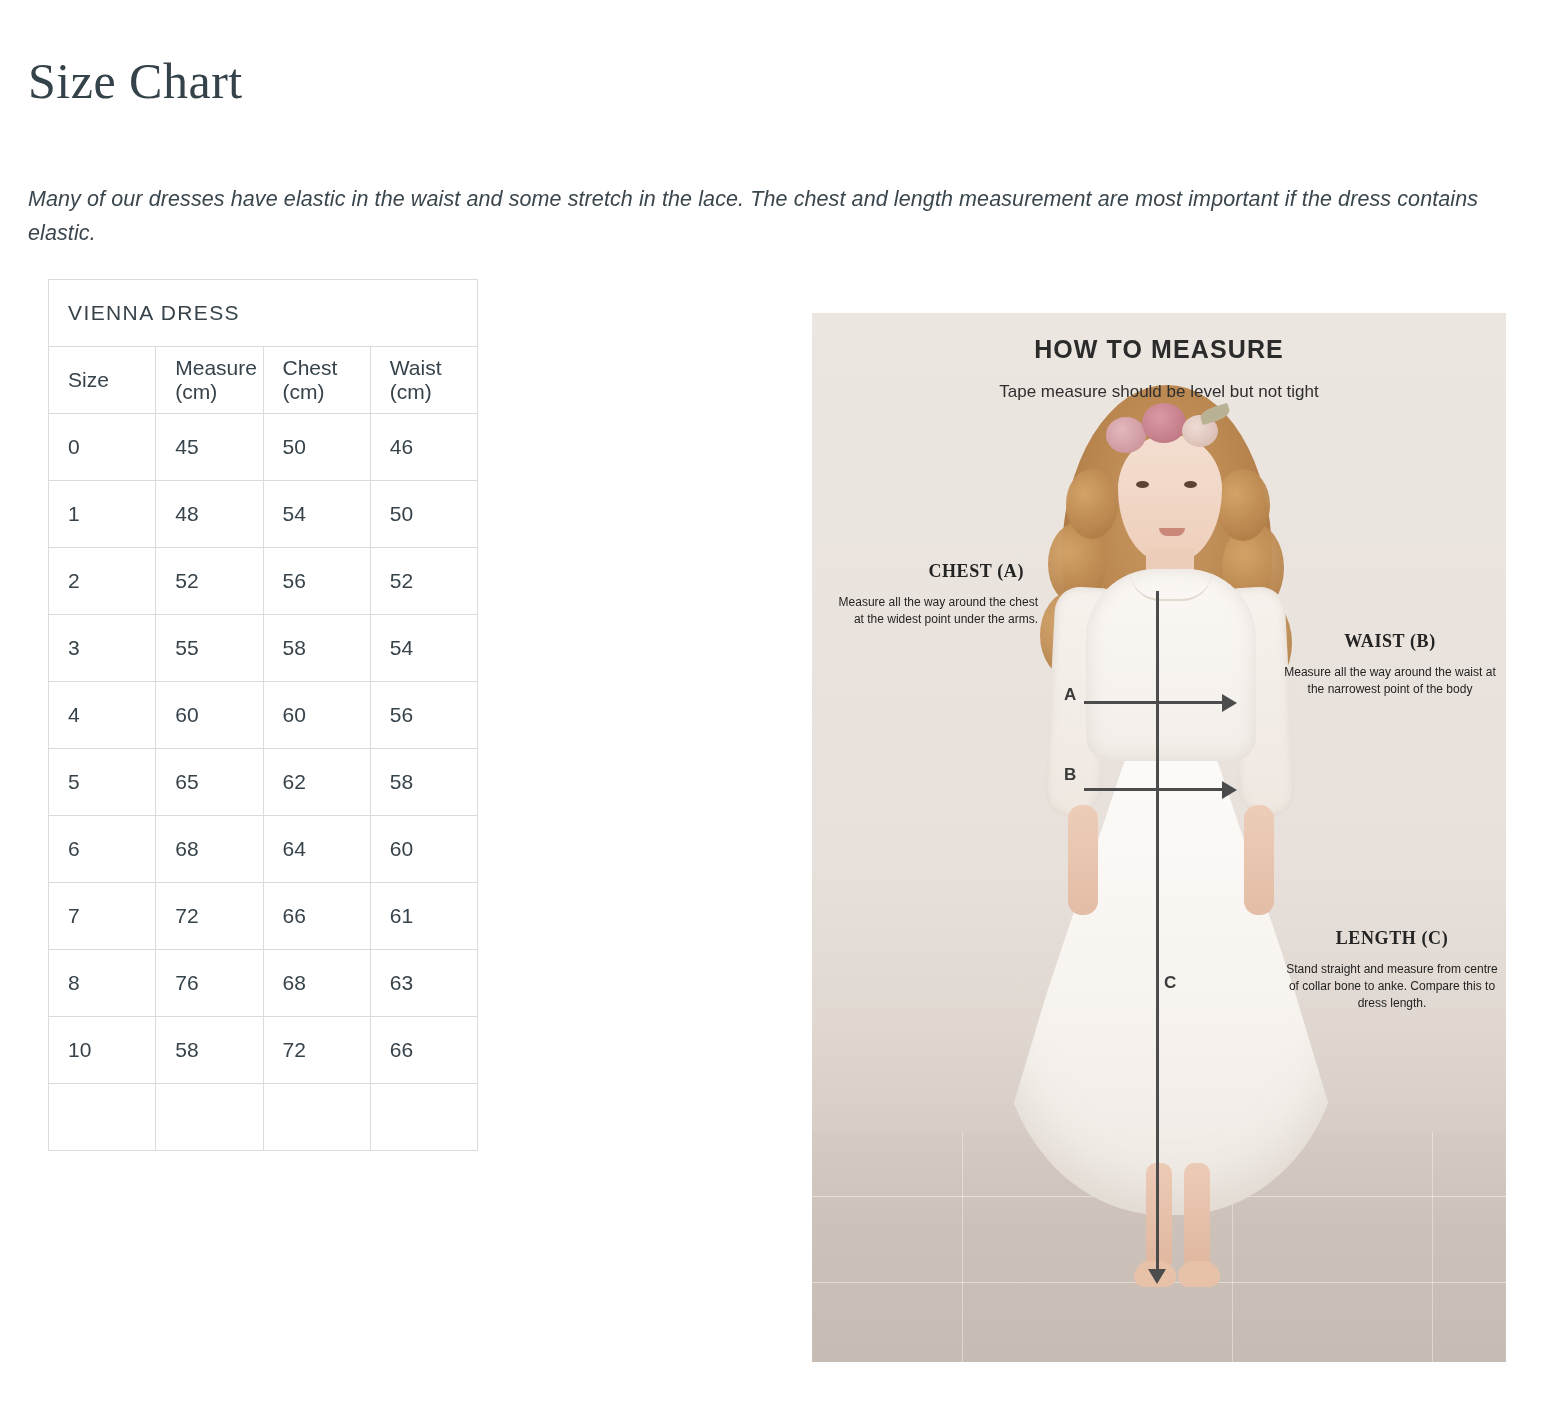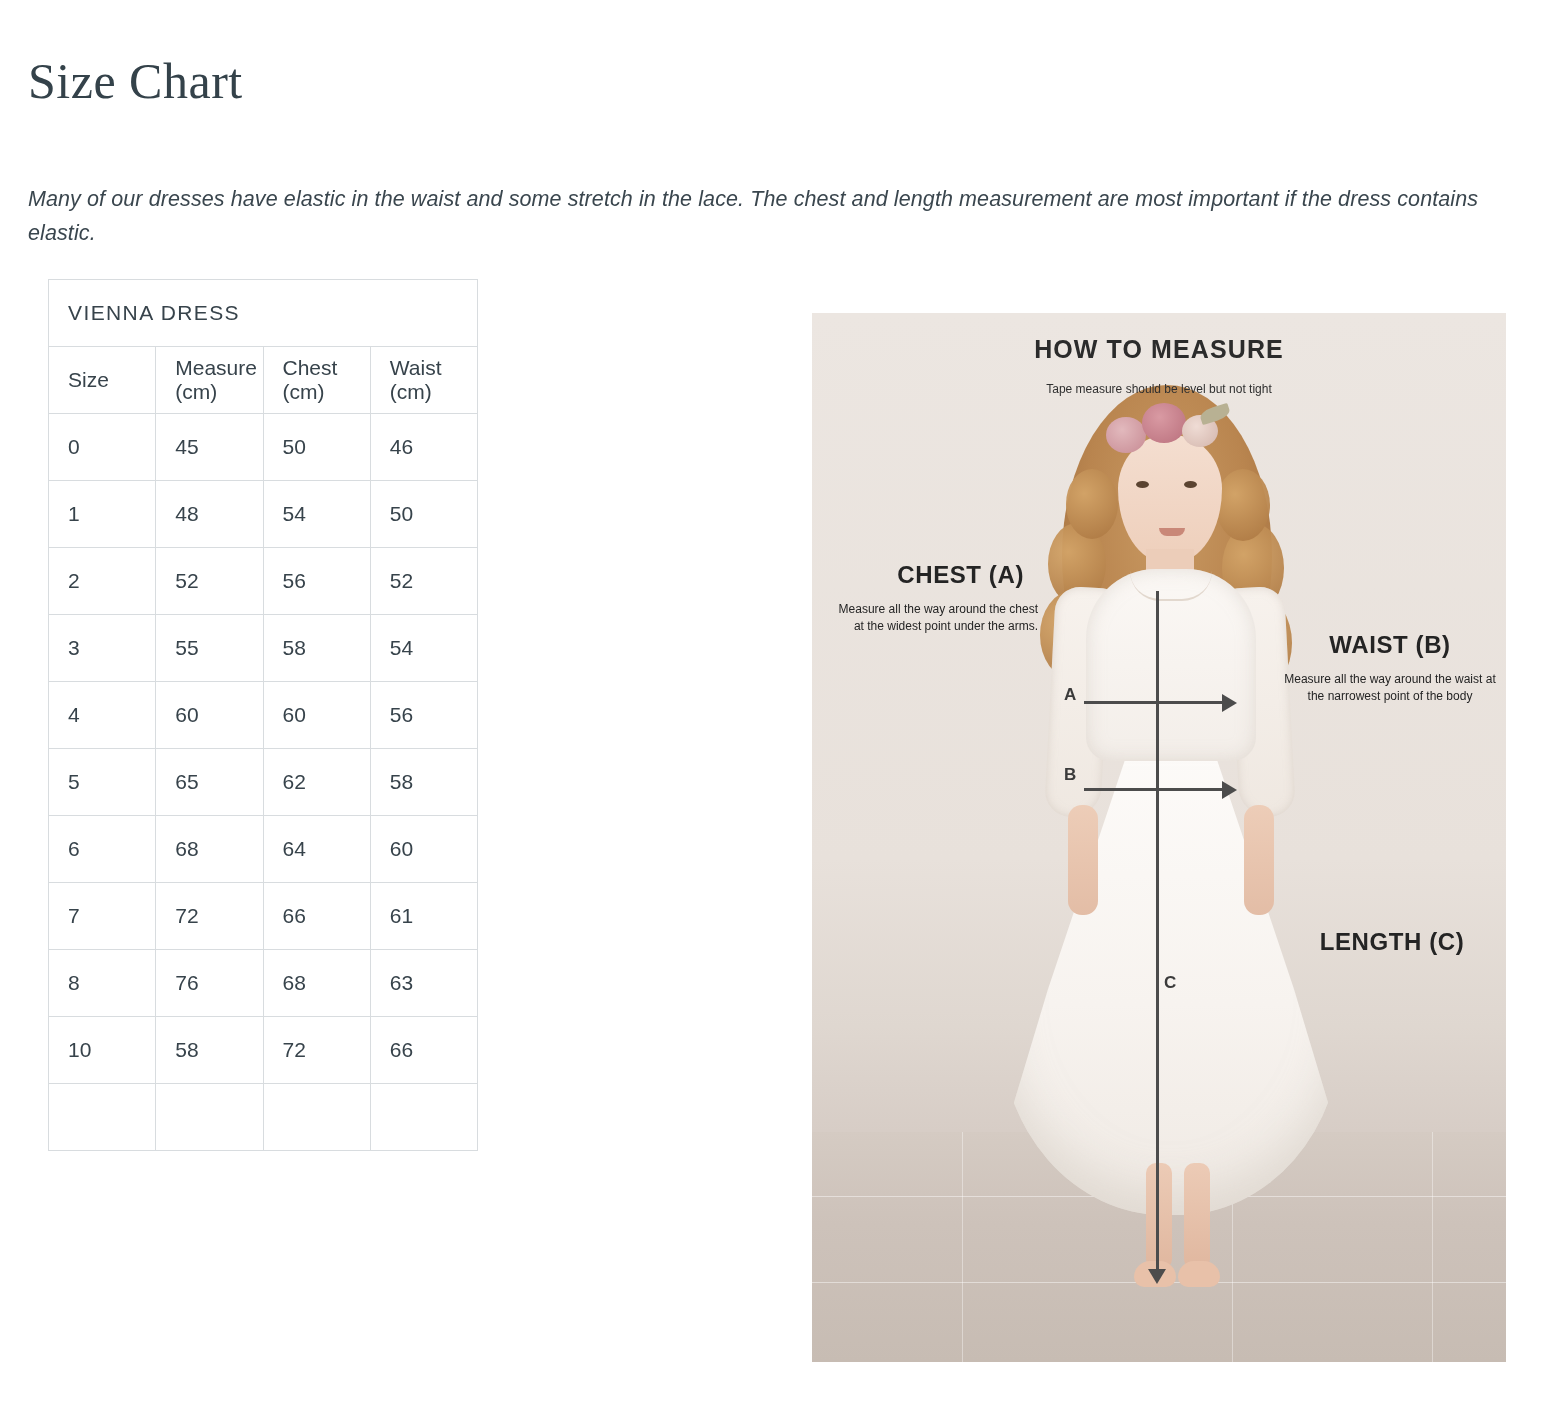--- a/index.html
+++ b/index.html
@@ -186,24 +186,24 @@
   .foot.r { left: 152px; }
 
   
   .overlay { position: absolute; left: 0; top: 0; width: 616px; height: 1049px; padding-left: 16px; }
   .how-title {
     position: absolute; left: 0; top: 22px; width: 694px; text-align: center;
     font-size: 25px; font-weight: 700; letter-spacing: 1.1px; color: #2b2b2b;
   }
   .how-sub {
     position: absolute; left: 347px; top: 68px; width: 360px; transform: translateX(-50%);
-    text-align: center; font-size: 12px; line-height: 1.35; color: #2f2f2f; font-weight: 500;
+    text-align: center; font-size: 17px; line-height: 1.35; color: #2f2f2f; font-weight: 500;
   }
   .blk { position: absolute; color: #242424; }
-  .blk .hd { font-size: 24px; font-weight: 700; letter-spacing: .6px; text-align: center; margin-bottom: 12px; }
+  .blk .hd { font-size: 18px; font-weight: 700; letter-spacing: .6px; text-align: center; margin-bottom: 12px; font-family: Liberation Serif, serif; }
   .blk .bd { font-size: 12px; line-height: 1.4; text-align: center; font-weight: 500; }
   #chest-block { left: 16px; top: 248px; width: 210px; }
   #chest-block .bd { text-align: right; }
   #chest-block .hd { text-align: right; padding-right: 14px; }
   #waist-block { left: 468px; top: 318px; width: 220px; }
   #length-block { left: 470px; top: 615px; width: 220px; }
   .lbl { position: absolute; font-size: 17px; font-weight: 600; color: #3b3b3b; }
   .arrow-line { position: absolute; height: 3px; background: #4c4c4c; }
   .arrow-head-r {
     position: absolute; width: 0; height: 0;
@@ -367,20 +367,21 @@
         <div class="bd">Measure all the way around the chest at the widest point under the arms.</div>
       </div>
 
       <div class="blk" id="waist-block">
         <div class="hd">WAIST (B)</div>
         <div class="bd">Measure all the way around the waist at the narrowest point of the body</div>
       </div>
 
       <div class="blk" id="length-block">
         <div class="hd">LENGTH (C)</div>
+        <div class="bd">Stand straight and measure from centre of collar bone to anke. Compare this to dress length.</div>
       </div>
 
       <div class="lbl" style="left:252px; top:372px;">A</div>
       <div class="arrow-line" style="left:272px; top:388px; width:140px;"></div>
       <div class="arrow-head-r" style="left:410px; top:381px;"></div>
 
       <div class="lbl" style="left:252px; top:452px;">B</div>
       <div class="arrow-line" style="left:272px; top:475px; width:140px;"></div>
       <div class="arrow-head-r" style="left:410px; top:468px;"></div>
 

